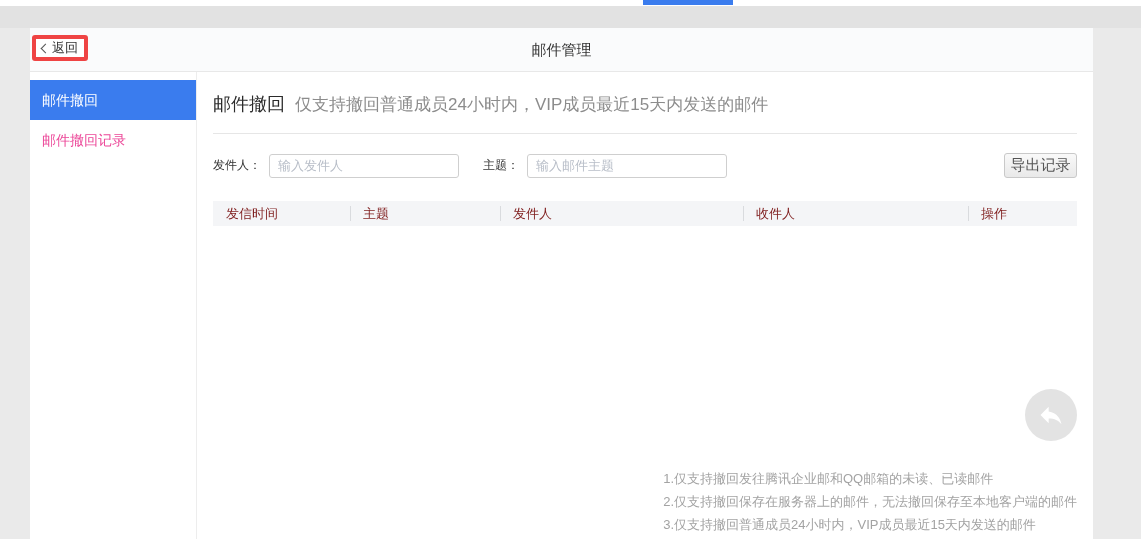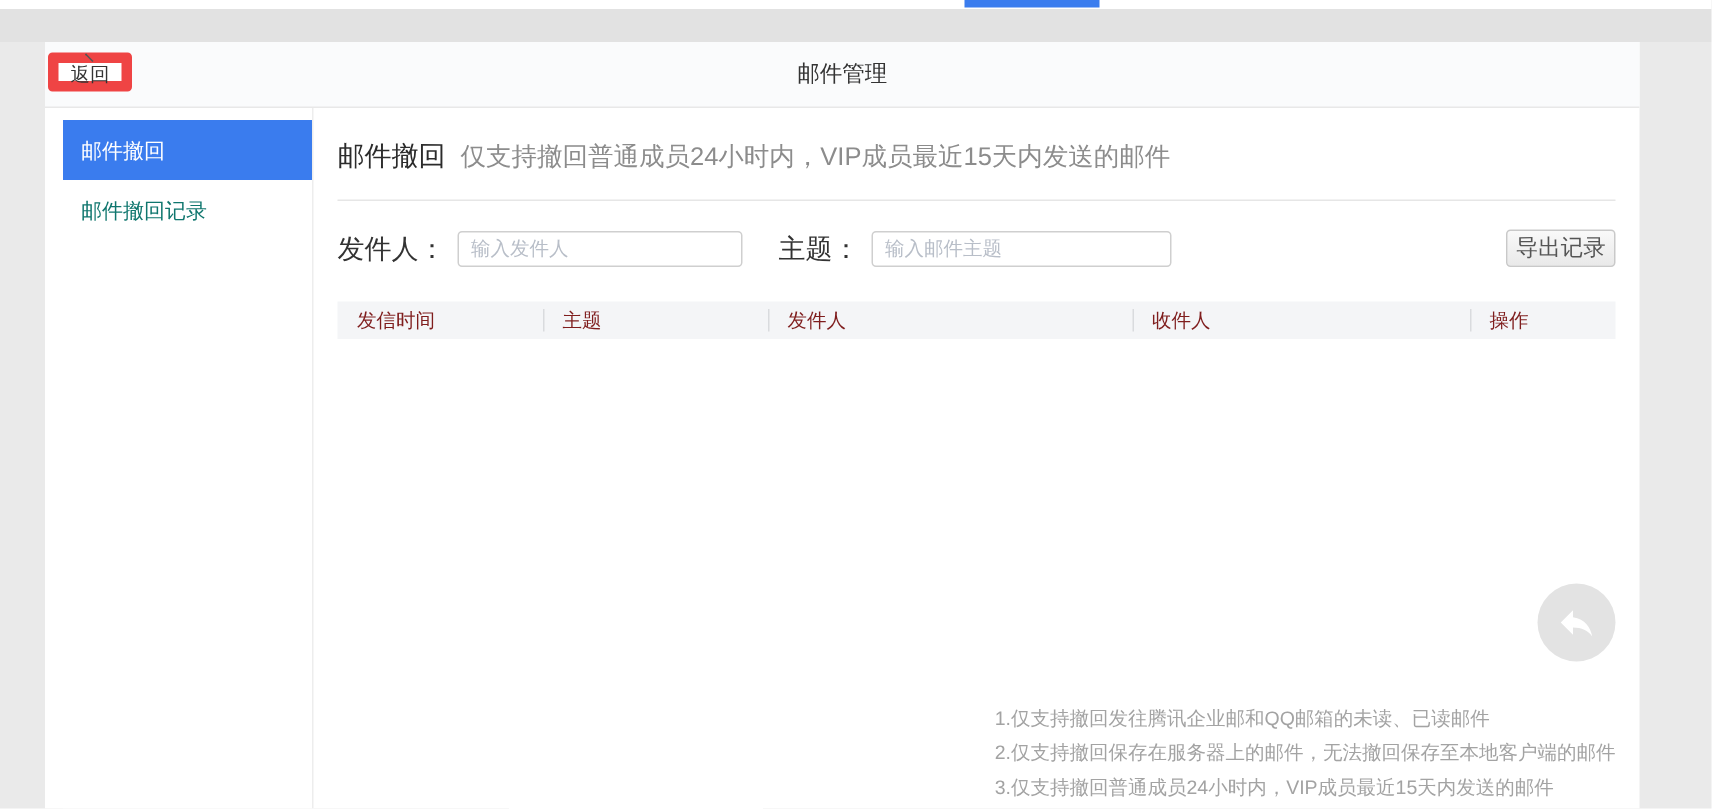--- a/index.html
+++ b/index.html
@@ -16,44 +16,44 @@
   .container {
     position:absolute; top:28px; left:30px; width:1063px; height:511px;
     background:#ffffff; display:flex; flex-direction:column;
   }
   .container-header {
     height:44px; background:#fafbfc; border-bottom:1px solid #e8e8e8;
     position:relative; flex:0 0 auto;
   }
   .back-button {
     position:absolute; left:2px; top:7px; height:26px; width:56px;
-    background:#fff; border:7px solid #ef4444; border-radius:3px;
+    background:#fff; border:4px solid #ef4444; border-radius:3px;
     font-size:13px; color:#333; display:flex; align-items:center; justify-content:center;
-    cursor:pointer; gap:2px;flex-direction:column;
+    cursor:pointer; gap:2px;
   }
   .chev { width:7px; height:7px; border-left:1px solid #555; border-bottom:1px solid #555;
     transform:rotate(45deg); display:inline-block; margin-right:1px; }
   .header-title {
     position:absolute; left:0; right:0; top:0; height:44px; line-height:44px;
     text-align:center; font-size:15px; color:#333;
   }
 
-  .body-row { flex:1; display:flex; min-height:0;padding-left:12px; }
+  .body-row { flex:1; display:flex; min-height:0; }
   .sidebar { width:167px; flex:0 0 167px; background:#ffffff; border-right:1px solid #ededed; padding-top:8px; }
-  .side-item { height:40px; line-height:40px; padding-left:12px; font-size:14px; color:#0f766e; cursor:pointer; }
+  .side-item { height:40px; line-height:40px; padding-left:12px; font-size:14px; color:#ec4899; cursor:pointer; }
   .side-item.active { background:var(--accent,#3a7cee); color:#fff; }
 
   .content { flex:1; padding:0 16px; min-width:0; }
   .title-row { margin-top:20px; display:flex; align-items:baseline; }
   .section-title { font-size:18px; color:#2b2b2b; }
   .section-subtitle { font-size:17px; color:#8c8c8c; margin-left:10px; }
   .divider { border-bottom:1px solid #e6e6e6; margin-top:17px; }
 
   .filter-row { margin-top:19px; display:flex; align-items:center; }
-  .filter-label { font-size:18px; color:#333; }
+  .filter-label { font-size:12px; color:#333; }
   .filter-input {
     height:24px; border:1px solid #cfcfcf; border-radius:3px; padding:0 8px;
     font-size:13px; color:#333; outline:none; margin-left:8px;
     font-family:"Liberation Sans","DejaVu Sans",sans-serif;
   }
   .filter-input::placeholder { color:#b8bec8; }
   .input-sender { width:190px; }
   .subject-label { margin-left:24px; }
   .input-subject { width:200px; }
   .export-button {

